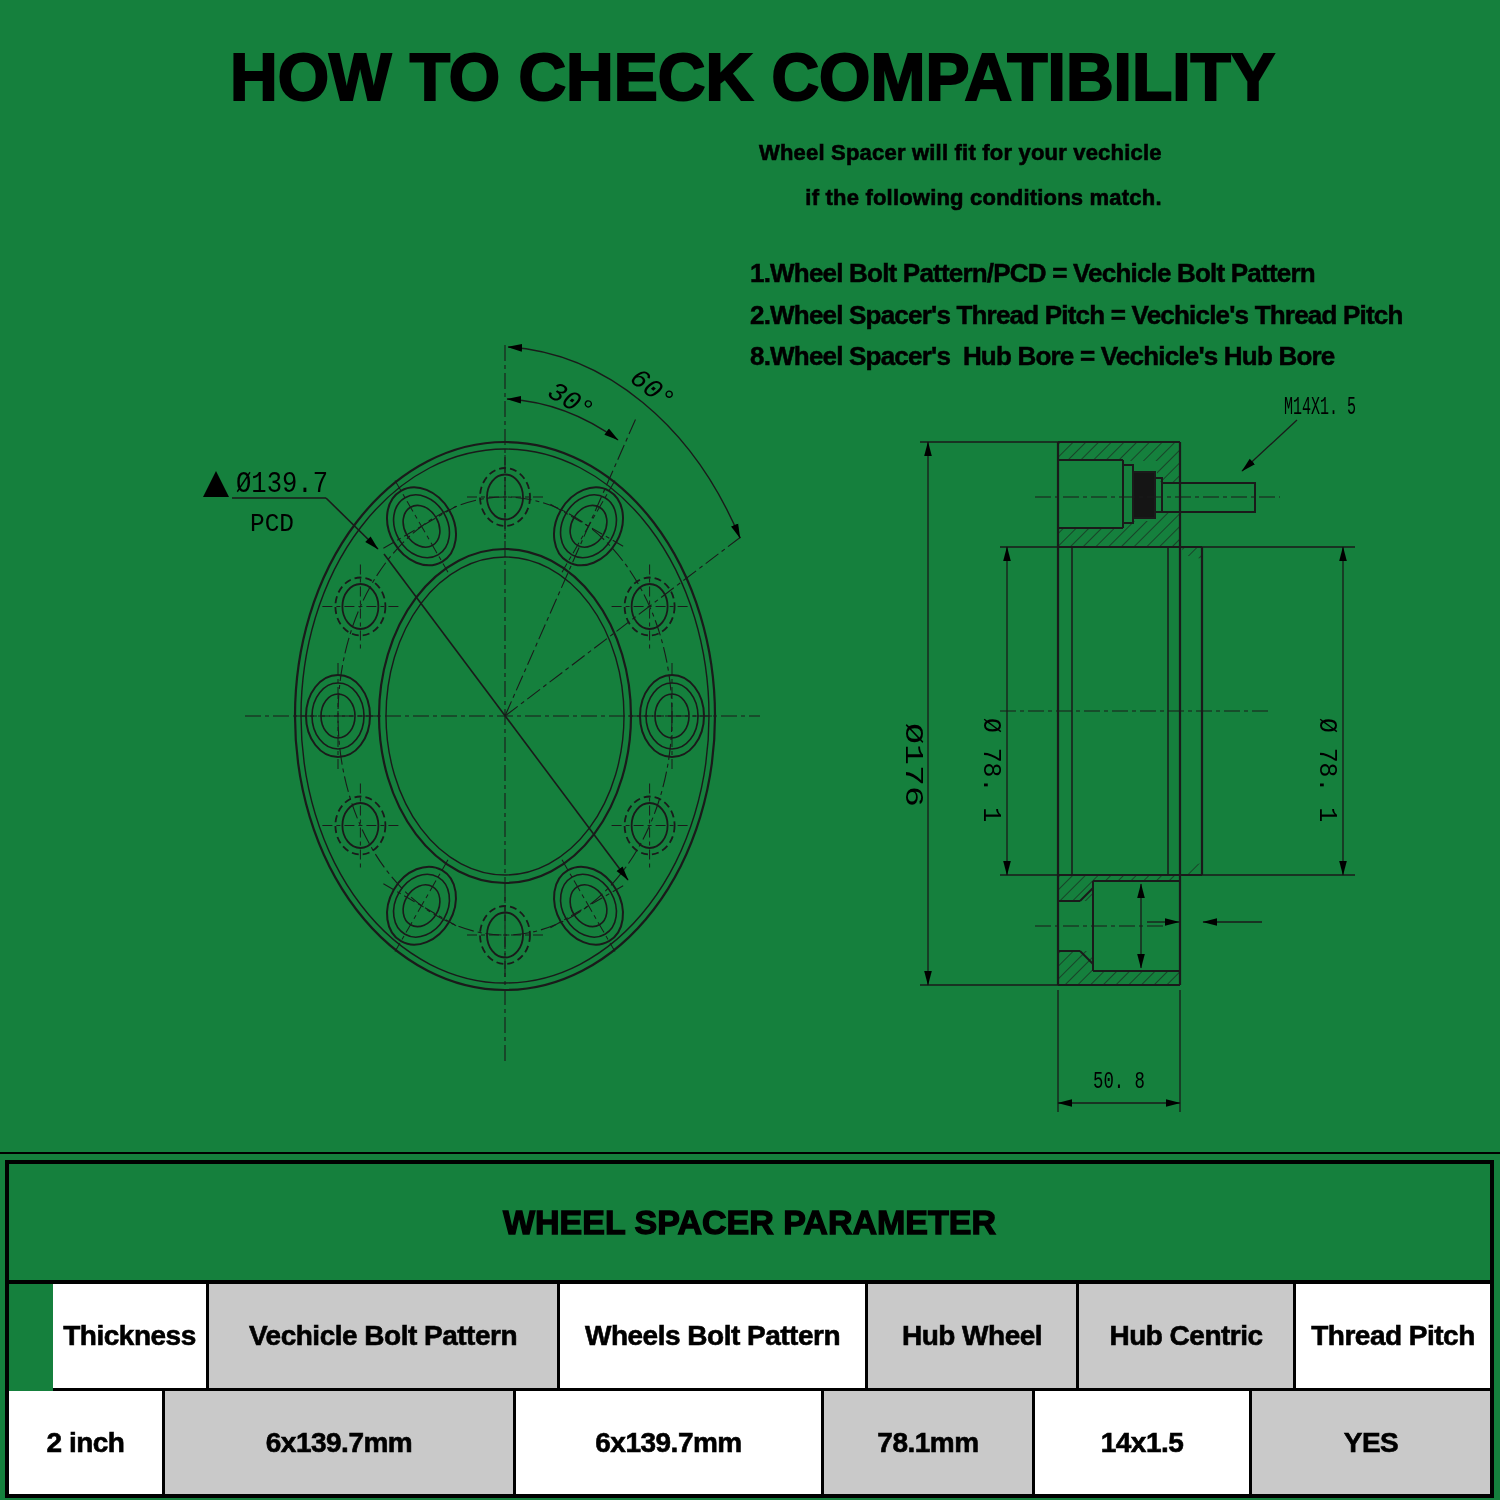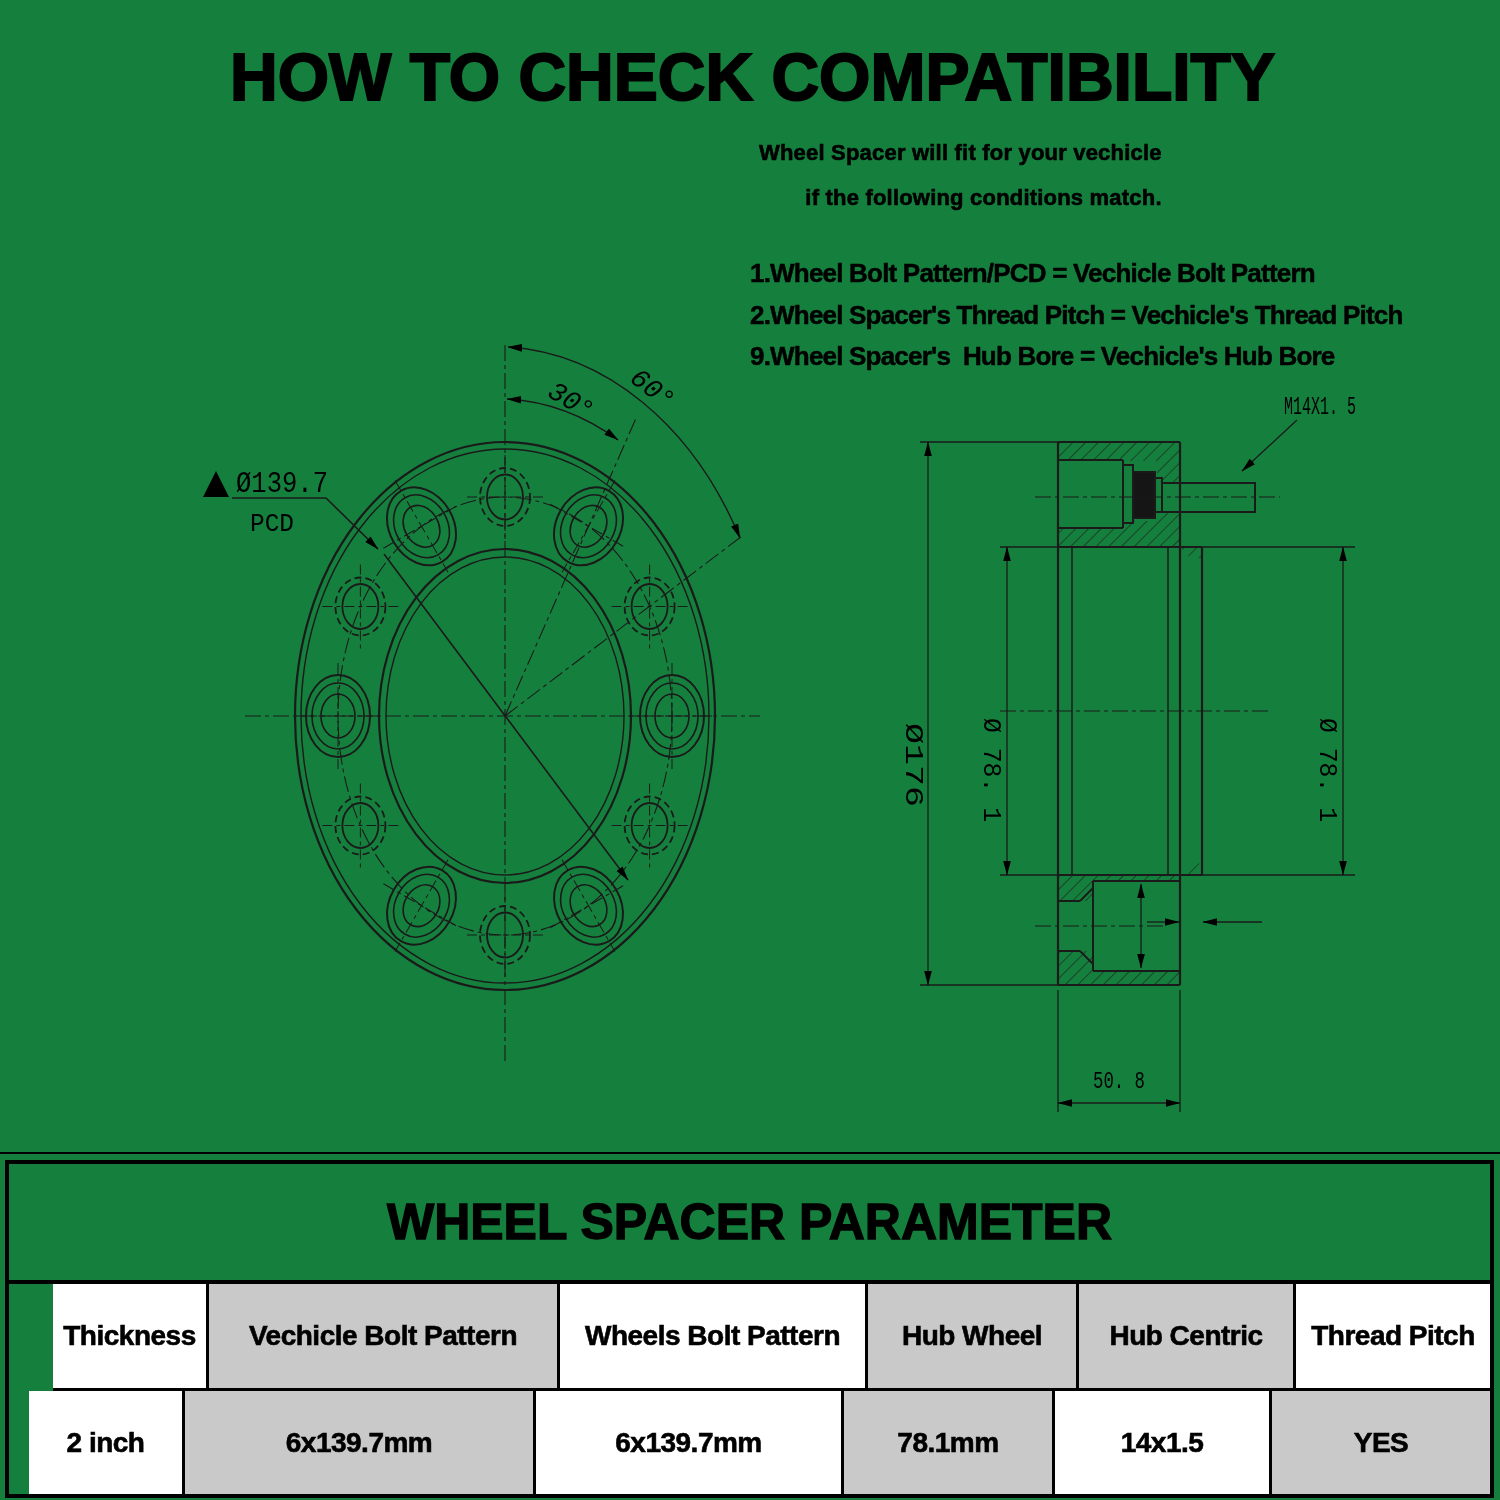--- a/index.html
+++ b/index.html
@@ -12,24 +12,24 @@
          line-height:45px;-webkit-text-stroke:0.6px #000;letter-spacing:0.2px;text-align:right;}
   .conds{position:absolute;left:750px;top:253px;font-size:26px;font-weight:bold;
          line-height:41.5px;-webkit-text-stroke:0.5px #000;letter-spacing:-0.8px;}
   .cond{white-space:pre;}
   svg.draw{position:absolute;left:0;top:0;}
   .thinline{position:absolute;left:0;top:1152px;width:1500px;height:2px;background:#000;}
   
   .ptable{position:absolute;left:5px;top:1160px;width:1489px;height:338px;
           border:4px solid #000;box-sizing:border-box;display:flex;flex-direction:column;}
   .trow-title{height:116px;border-bottom:4px solid #000;display:flex;align-items:center;justify-content:center;
-          font-size:50px;font-weight:bold;-webkit-text-stroke:1.3px #000;letter-spacing:0px;}
+          font-size:34px;font-weight:bold;-webkit-text-stroke:1.3px #000;letter-spacing:0px;}
   .tgrid{display:grid;grid-template-columns:153px 351px 308px 211px 217px 1fr;}
   .trow-head{height:104px;border-bottom:3px solid #000;margin-left:44px;}
-  .trow-val{flex:1;padding-left:20px;}
+  .trow-val{flex:1;}
   .cell{display:flex;align-items:center;justify-content:center;text-align:center;
         font-size:28px;font-weight:bold;-webkit-text-stroke:0.6px #000;letter-spacing:-0.5px;
         box-sizing:border-box;background:#fff;}
   .cell + .cell{border-left:3px solid #000;text-align:center;}
   .cell.gray{background:#c9c9c9;}
   
   text{fill:#000;}
   .cadtxt{font-family:"Liberation Mono","DejaVu Sans Mono",monospace;}
 </style>
 </head>
@@ -40,21 +40,21 @@
   <div class="title">HOW TO CHECK COMPATIBILITY</div>
 
   <div class="intro">
     <div>Wheel Spacer will fit for your vechicle</div>
     <div>if the following conditions match.</div>
   </div>
 
   <div class="conds">
     <div class="cond">1.Wheel Bolt Pattern/PCD = Vechicle Bolt Pattern</div>
     <div class="cond">2.Wheel Spacer's Thread Pitch = Vechicle's Thread Pitch</div>
-    <div class="cond">9.Wheel Spacer's  Hub Bore = Vechicle's Hub Bore</div>
+    <div class="cond">8.Wheel Spacer's  Hub Bore = Vechicle's Hub Bore</div>
   </div>
 
   <svg class="draw" width="1500" height="1160" viewBox="0 0 1500 1160">
     <defs>
       <pattern id="hatch" width="9" height="9" patternUnits="userSpaceOnUse" patternTransform="rotate(45)">
         <line x1="0" y1="0" x2="0" y2="9" stroke="#1a1a1a" stroke-width="1.2"></line>
       </pattern>
       <marker id="ah" viewBox="0 0 13 8" refX="12.5" refY="4" markerWidth="15" markerHeight="9" markerUnits="userSpaceOnUse" orient="auto-start-reverse">
         <path d="M0,0.6 L13,4 L0,7.4 Z" fill="#000"></path>
       </marker>

